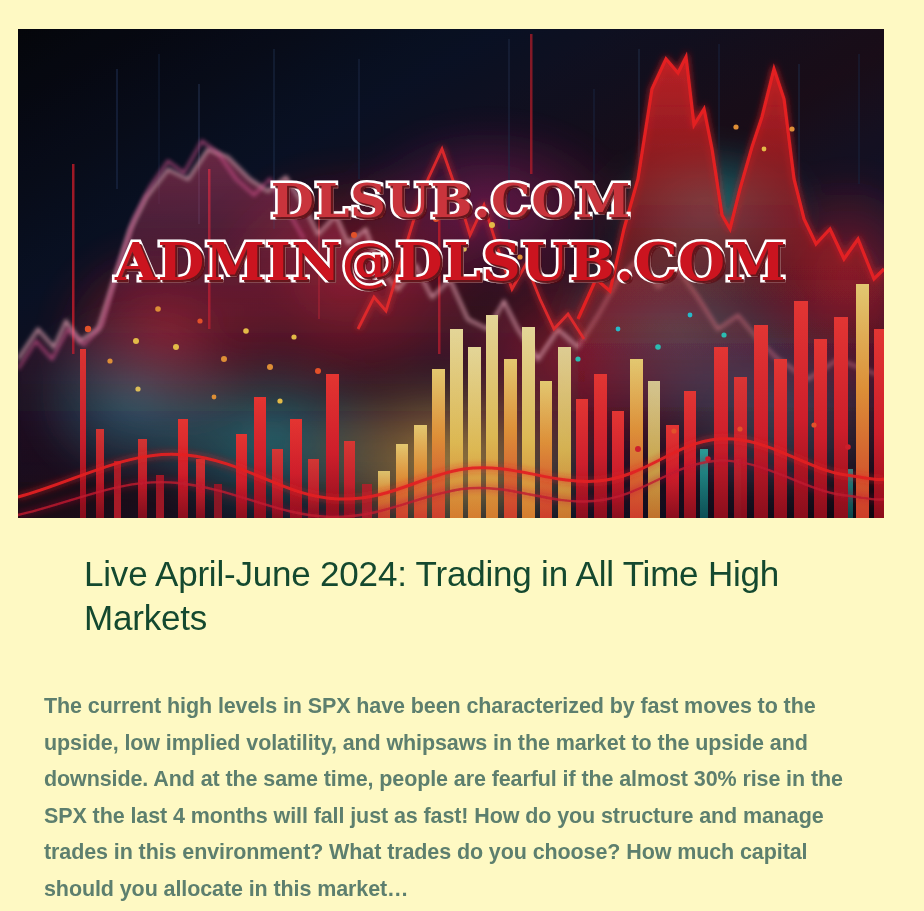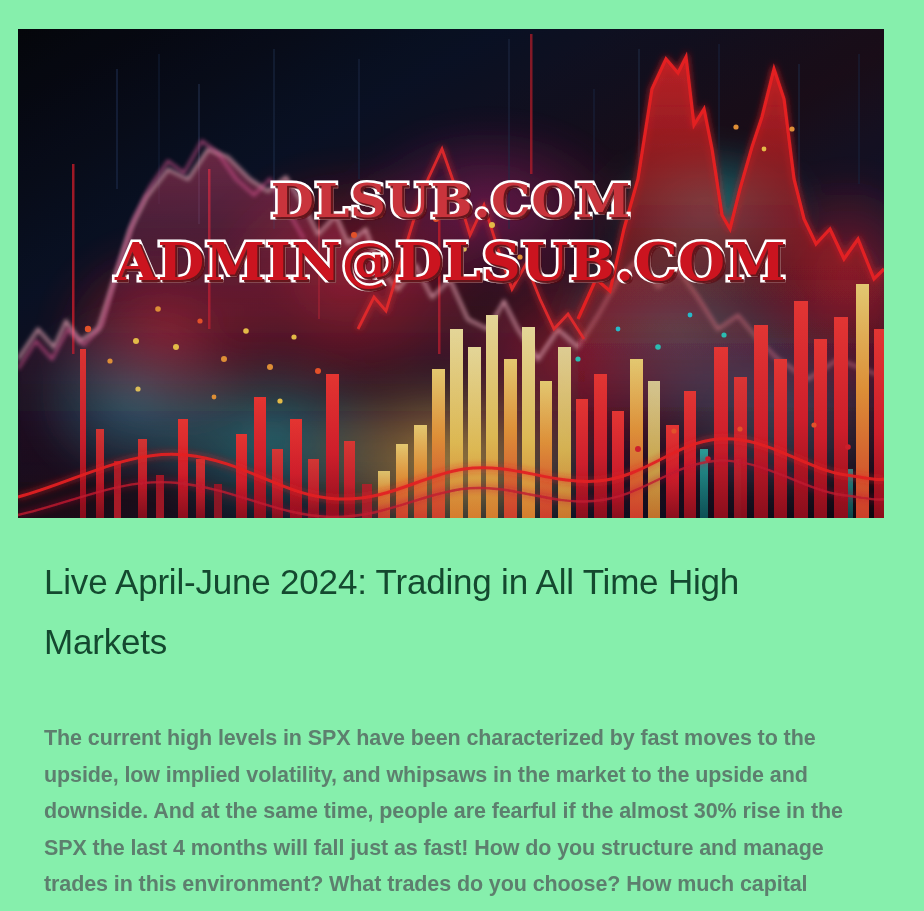--- a/index.html
+++ b/index.html
@@ -10,21 +10,21 @@
     height: 911px;
     background: #ffffff;
     font-family: "Liberation Sans", sans-serif;
     overflow: hidden;
   }
 
   .page {
     position: relative;
     width: 924px;
     height: 911px;
-    background: #86efac;
+    background: #fef9c3;
   }
 
   
   .hero {
     position: absolute;
     left: 18px;
     top: 29px;
     width: 866px;
     height: 489px;
     overflow: hidden;
@@ -84,25 +84,26 @@
   .content {
     position: absolute;
     left: 44px;
     top: 552px;
     width: 812px;
   }
 
   .post-title {
     font-family: "Liberation Sans", sans-serif;
     font-size: 35px;
-    line-height: 60px;
+    line-height: 44px;
     font-weight: 400;
     color: #14492f;
     letter-spacing: -0.2px;
     max-width: 808px;
+    margin-left: 40px;
   }
 
   .post-excerpt {
     margin-top: 48px;
     font-family: "Liberation Sans", sans-serif;
     font-size: 21.5px;
     line-height: 36.5px;
     font-weight: 700;
     color: #5d7f6e;
     letter-spacing: -0.1px;

